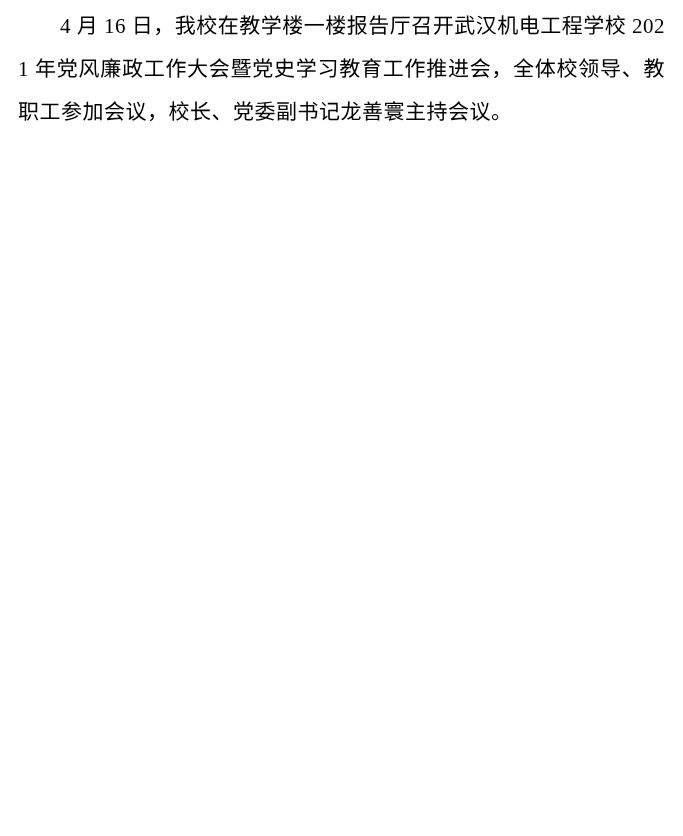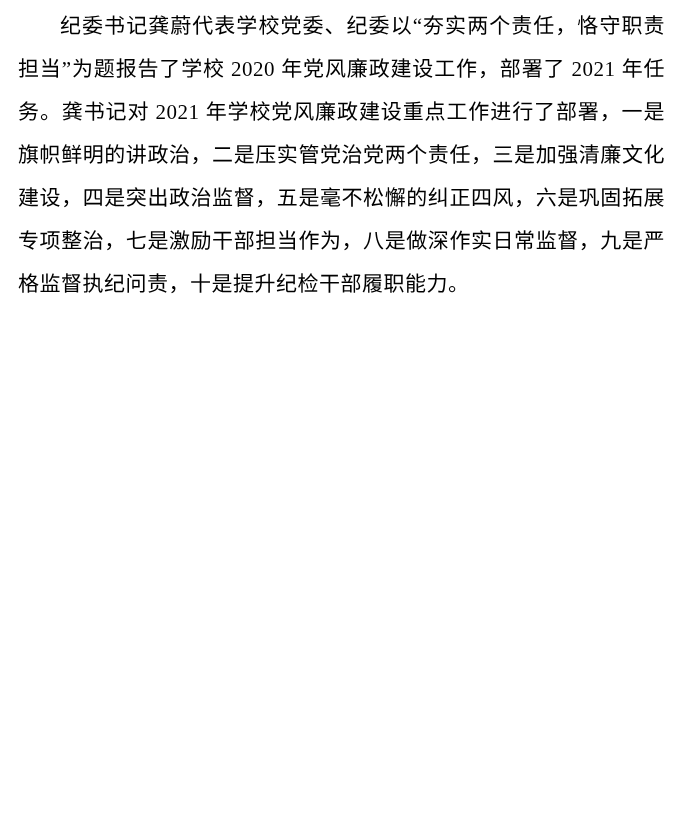--- a/index.html
+++ b/index.html
@@ -27,14 +27,14 @@
     text-justify: inter-character;
     text-indent: 2em;
     word-break: break-all;
     letter-spacing: 0.5px;
   }
 </style>
 </head>
 <body>
 
 <div class="page">
-  <p class="para">纪委书记龚蔚代表学校党委、纪委以“夯实两个责任，恪守职责担当”为题报告了学校 2020 年党风廉政建设工作，部署了 2021 年任务。龚书记对 2021 年学校党风廉政建设重点工作进行了部署，一是旗帜鲜明的讲政治，二是压实管党治党两个责任，三是加强清廉文化建设，四是突出政治监督，五是毫不松懈的纠正四风，六是巩固拓展专项整治，七是激励干部担当作为，八是做深作实日常监督，九是严格监督执纪问责，十是提升纪检干部履职能力。</p>
+  <p class="para">4 月 16 日，我校在教学楼一楼报告厅召开武汉机电工程学校 2021 年党风廉政工作大会暨党史学习教育工作推进会，全体校领导、教职工参加会议，校长、党委副书记龙善寰主持会议。</p>
 </div>
 
 </body></html>

